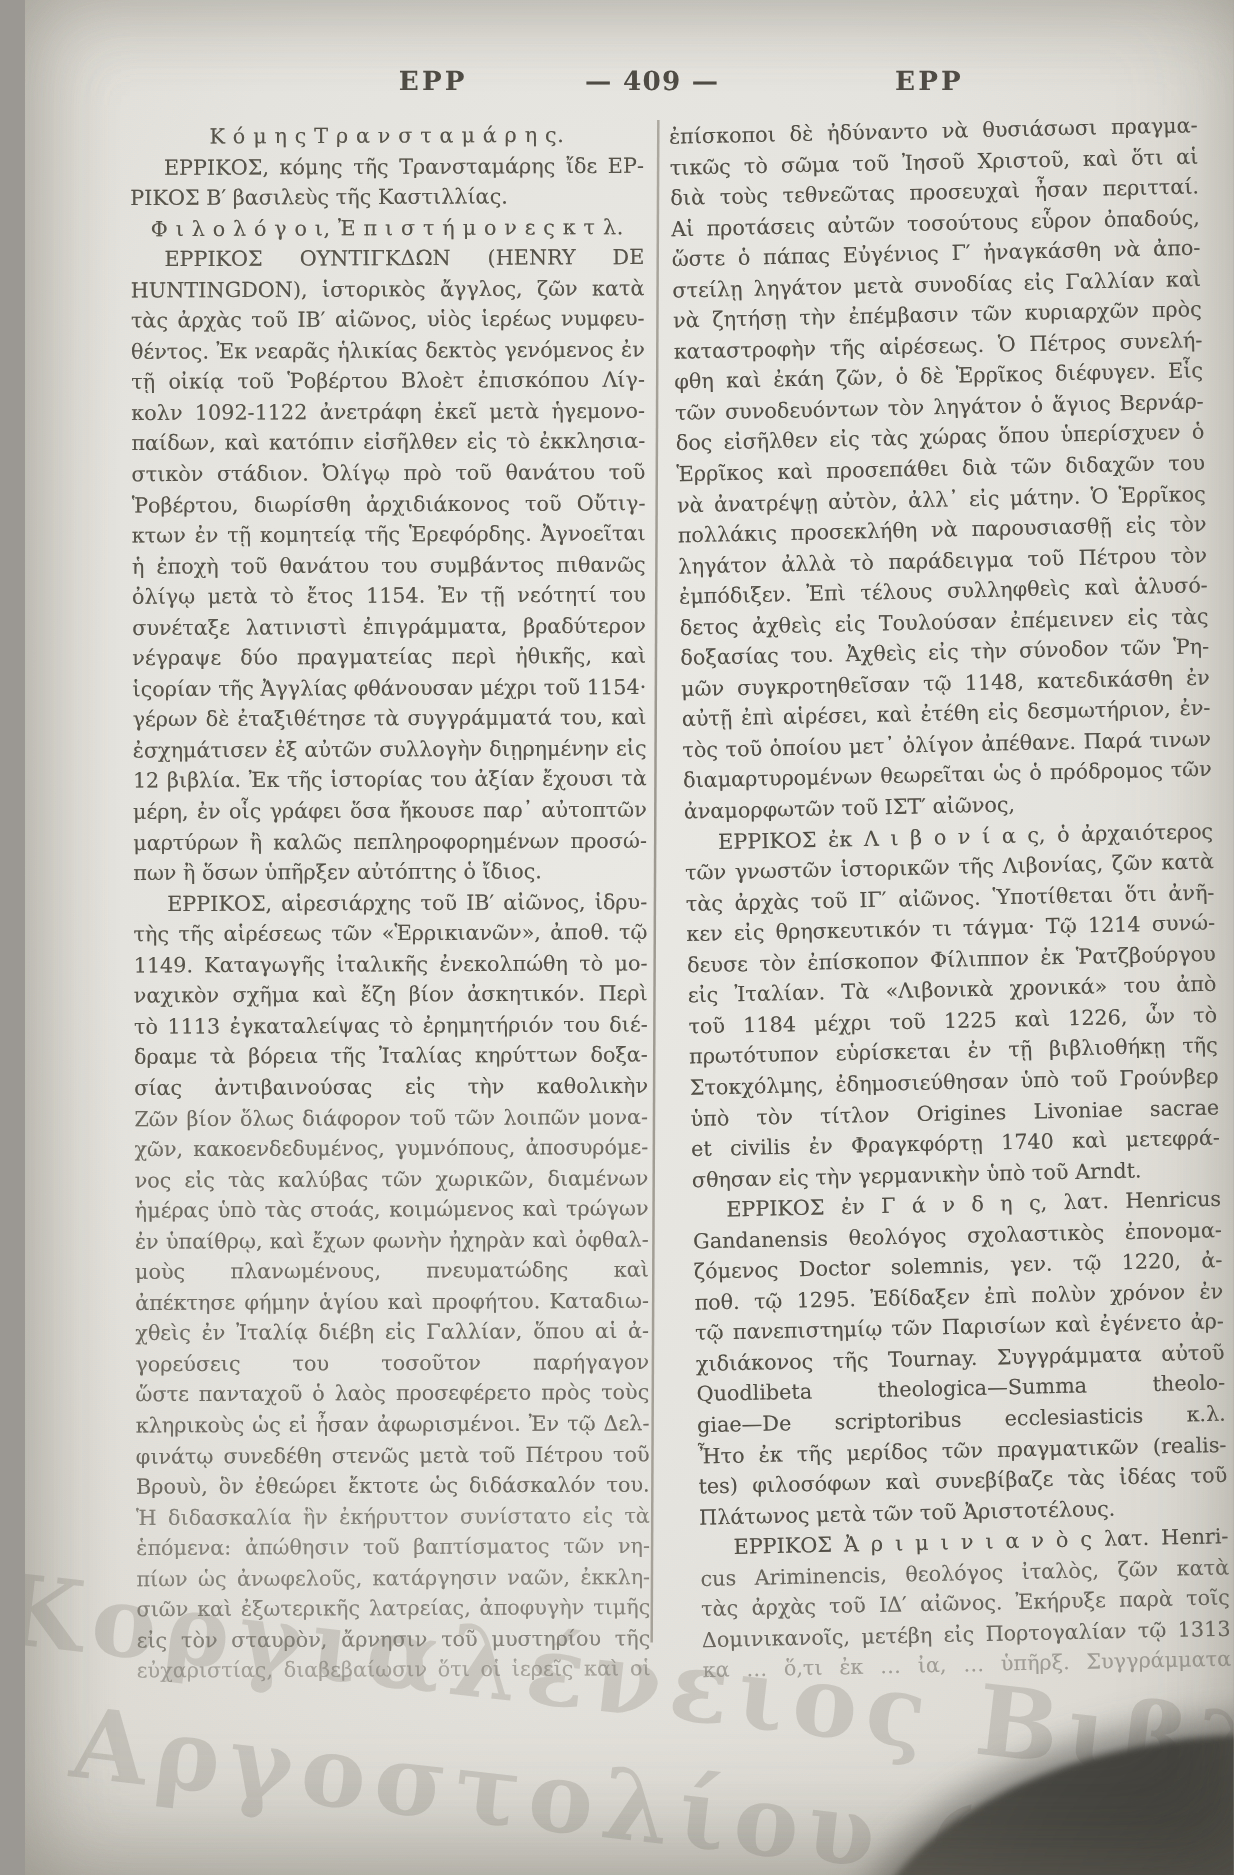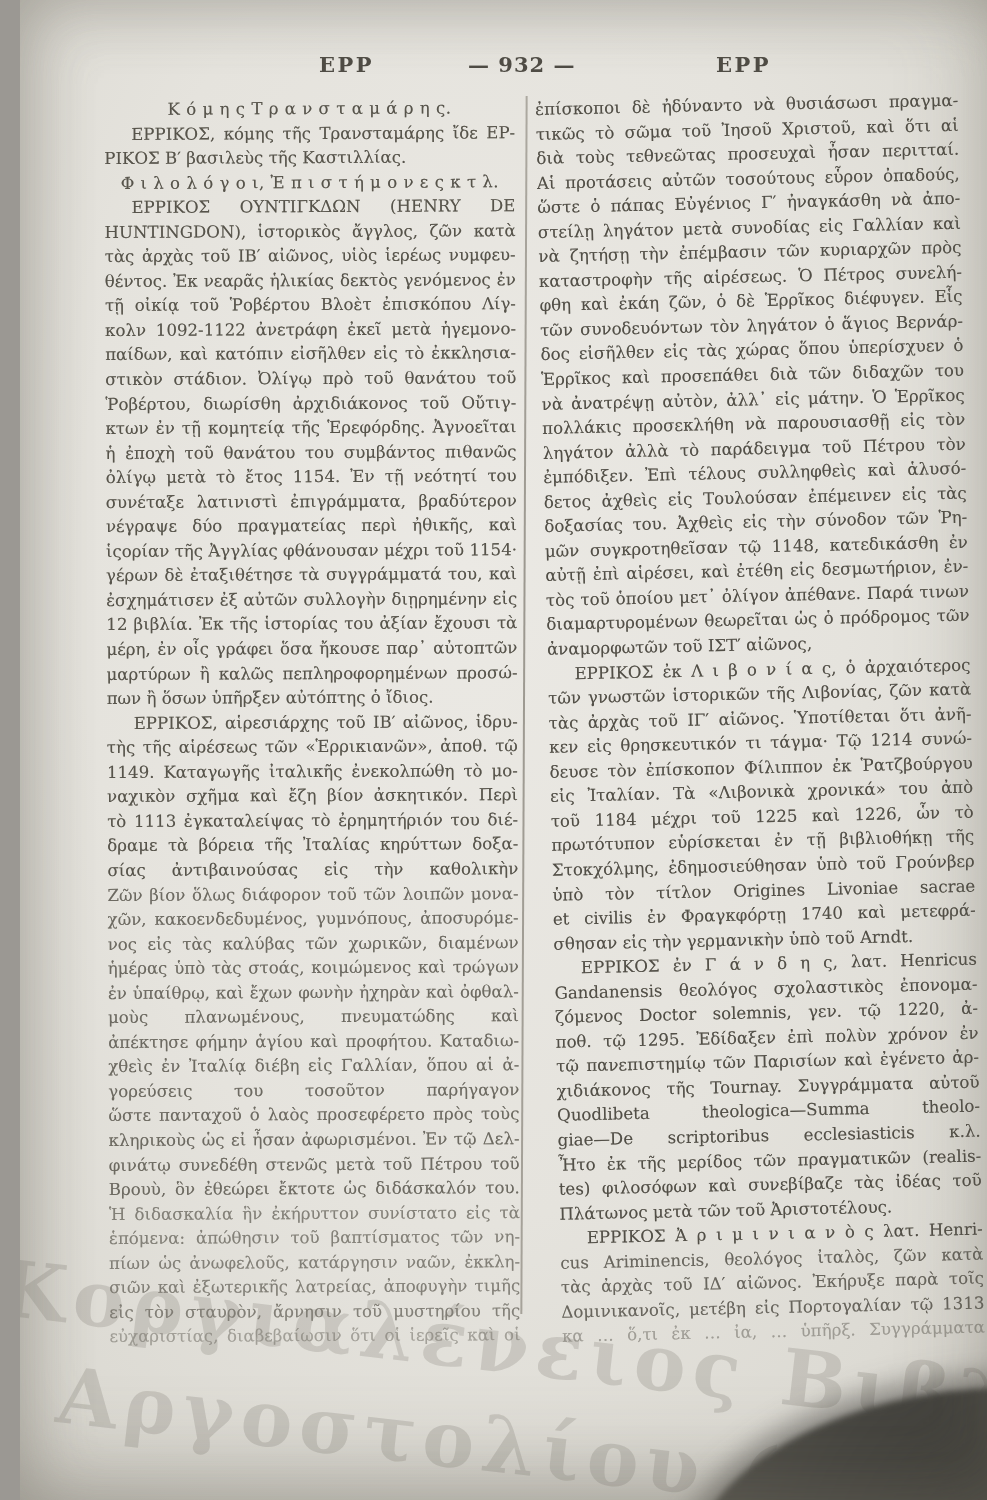--- a/index.html
+++ b/index.html
@@ -65,21 +65,21 @@
     box-shadow:0 0 26px 14px rgba(70,68,63,.55);
     filter:blur(3px);
     transform:rotate(-7deg);
   }
 </style>
 </head>
 <body>
 
 <div class="page">
   <div class="hdr hdr-l">ΕΡΡ</div>
-  <div class="hdr hdr-c">— 932 —</div>
+  <div class="hdr hdr-c">— 409 —</div>
   <div class="hdr hdr-r">ΕΡΡ</div>
 
   <div class="divider"></div>
 
   <div class="col col-left">
       <div class="tl c">Κ ό μ η ς  Τ ρ α ν σ τ α μ ά ρ η ς.</div>
       <div class="tl i">ΕΡΡΙΚΟΣ, κόμης τῆς Τρανσταμάρης ἴδε ΕΡ-</div>
       <div class="tl e">ΡΙΚΟΣ Β′ βασιλεὺς τῆς Καστιλλίας.</div>
       <div class="tl c">Φ ι λ ο λ ό γ ο ι,  Ἐ π ι σ τ ή μ ο ν ε ς  κ τ λ.</div>
       <div class="tl i">ΕΡΡΙΚΟΣ ΟΥΝΤΙΓΚΔΩΝ (HENRY DE</div>

